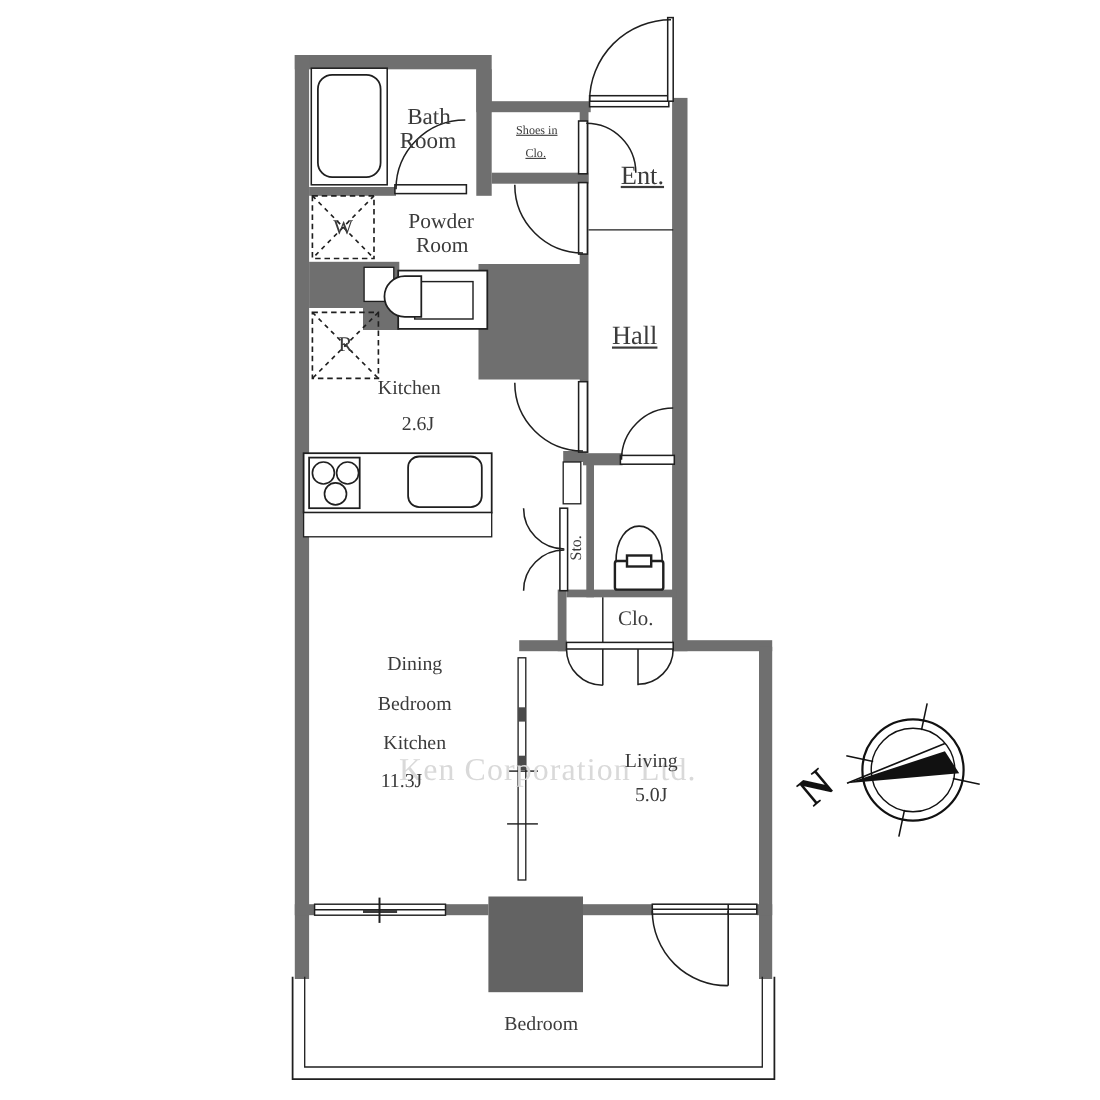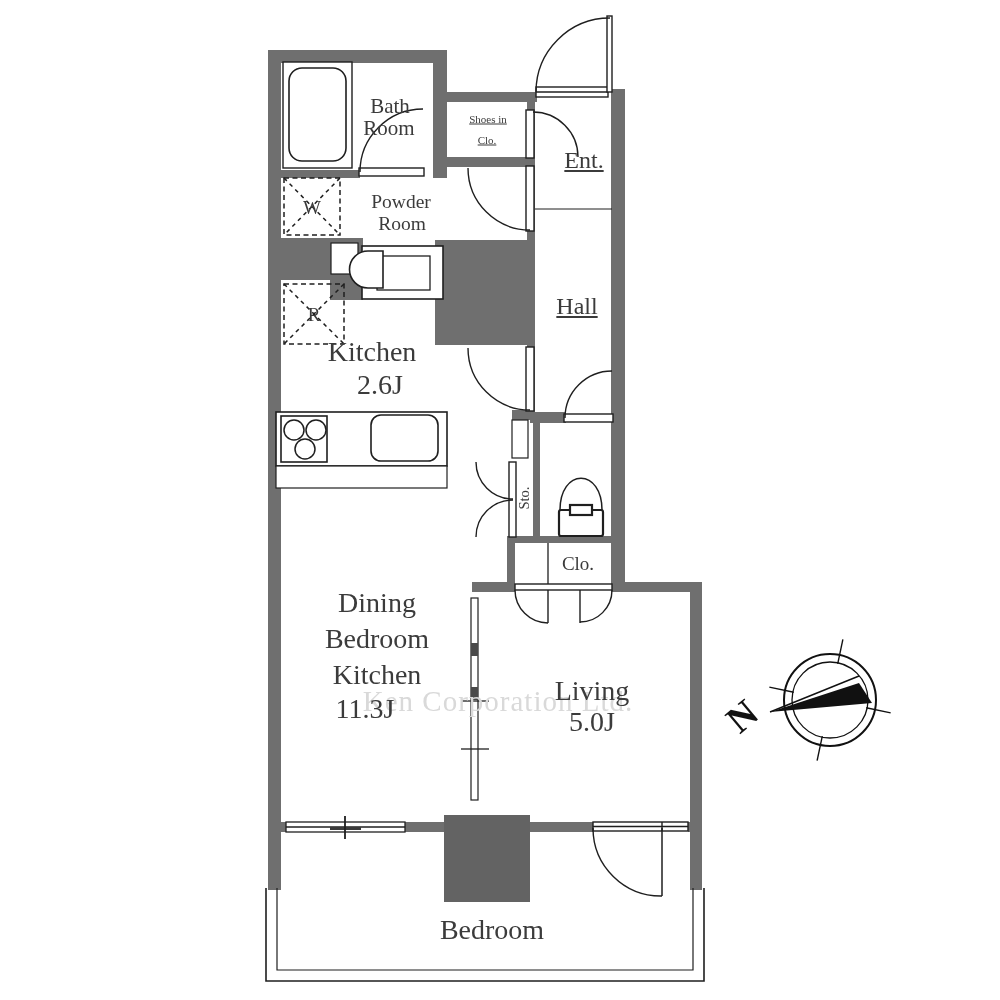--- a/index.html
+++ b/index.html
@@ -4,21 +4,21 @@
 <style>
   html,body{margin:0;padding:0;background:#ffffff;}
   #stage{
     position:relative;width:1000px;height:1000px;background:#fff;
     font-family:"Liberation Serif","DejaVu Serif",serif;
     overflow:hidden;
   }
   #plan-svg{position:absolute;left:0;top:0;}
   .lbl{
     position:absolute;color:var(--text,#3b3b3b);white-space:nowrap;
-    transform:translate(-50%,-50%);font-size:28px;line-height:1;
+    transform:translate(-50%,-50%);font-size:18px;line-height:1;
   }
   .lbl.big{font-size:24px;text-decoration:underline;}
   .lbl.med{font-size:19.5px;}
   .lbl.sm{font-size:11px;text-decoration:underline;}
   .lbl.tiny{font-size:14.5px;}
   .lbl.rot90{transform:translate(-50%,-50%) rotate(-90deg);}
   .lbl.marker{font-size:19px;}
   .lbl.north{
     font-size:38px;font-weight:bold;color:#111;
     transform:translate(-50%,-50%) rotate(-40deg);

